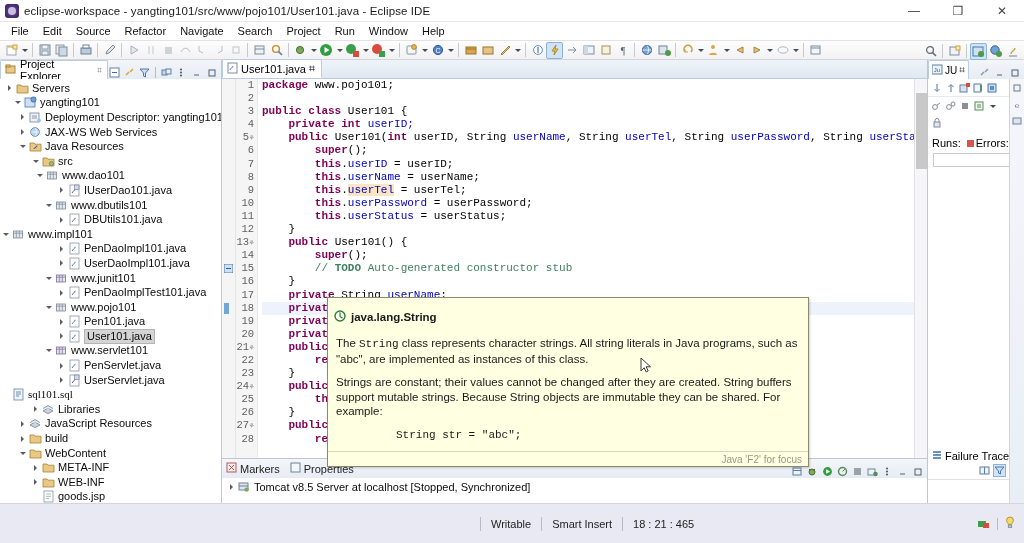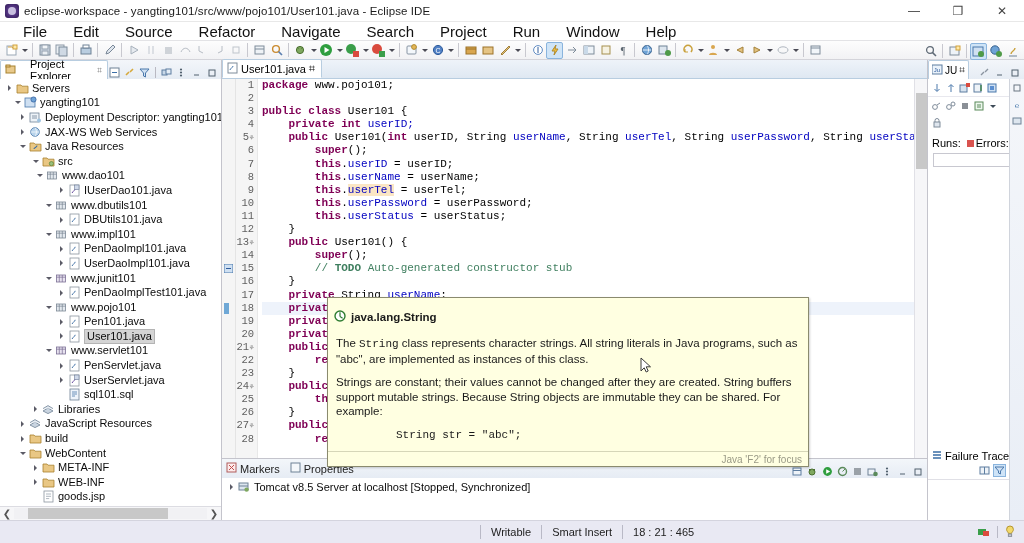--- a/index.html
+++ b/index.html
@@ -29,21 +29,21 @@
   }
   .title-text { font-size:11.5px; color:#1a1a1a; letter-spacing:0.1px; }
   .win-ctrls { position:absolute; right:0; top:0; height:22px; display:flex; }
   .win-btn {
     width:44px; height:22px; display:flex; align-items:center; justify-content:center;
     font-size:12px; color:#444;
   }
 
   
   .menubar { height:18px; display:flex; align-items:center; background:#fff; padding-left:4px; }
-  .menu-item { padding:1px 7px; font-size:15px; color:#111;margin-left:12px; }
+  .menu-item { padding:1px 7px; font-size:11px; color:#111; }
 
   
   .toolbar {
     height:20px; background:linear-gradient(#fdfdfd,#f2f2f4);
     border-top:1px solid #e3e3e6; border-bottom:1px solid #d4d4da;
     display:flex; align-items:center; padding-left:3px; position:relative;
   }
   .tb { width:17px;height:17px; display:flex;align-items:center;justify-content:center; position:relative;}
   .tb svg { display:block; }
   .tb-sep { width:1px;height:14px;background:#c8c8cf; margin:0 3px; }
@@ -55,21 +55,21 @@
   
   .main { position:absolute; top:60px; left:0; right:0; bottom:23px; display:flex; }
 
   
   .explorer { width:222px; background:#fff; border-right:1px solid #c4c4cc; display:flex; flex-direction:column; position:relative;}
   .view-tabrow{
     height:19px; display:flex; align-items:flex-end;
     background:linear-gradient(#f3f6fa,#e6ecf4); position:relative;
   }
   .view-tab{
-    display:flex; align-items:center; gap:13px; height:19px; padding:0 5px 0 4px;
+    display:flex; align-items:center; gap:3px; height:19px; padding:0 5px 0 4px;
     background:#fff; border:1px solid #b8cde0; border-bottom:none;
     border-radius:2px 2px 0 0; font-size:11px;
   }
   .view-tab .tabclose{ font-size:9px;color:#666; margin-left:2px;}
   .view-tools{ margin-left:auto; display:flex; align-items:center; gap:2px; padding-right:3px;}
   .mini{width:13px;height:13px;display:flex;align-items:center;justify-content:center;}
   .minsep{width:1px;height:11px;background:#b9b9c2;margin:0 2px;}
 
   .tree { flex:1; overflow:hidden; position:relative; padding-top:2px; background:#fff;}
   .trow{ display:flex; align-items:center; height:14.6px; white-space:nowrap; font-size:11px; color:#0a0a0a;}
@@ -143,21 +143,21 @@
   .ju-runs{ padding:6px 4px 2px 4px; font-size:11px; display:flex; gap:6px; align-items:center;}
   .errbox{ width:7px;height:7px;background:#d9534f; display:inline-block; margin-right:2px;}
   .ju-bar{ margin:2px 5px; height:14px; border:1px solid #c8c8d0; background:#fff;}
   .ju-failhdr{ display:flex;align-items:center;gap:3px; padding:2px 4px; font-size:11px;}
   .ju-failtools{ display:flex; justify-content:flex-end; gap:2px; padding:0 3px 2px 0; border-bottom:1px solid #e0e0e6;}
   .ju-side{ position:absolute; right:0; top:19px; bottom:0; width:15px; background:linear-gradient(#f4f6fa,#e9eef6); border-left:1px solid #d0d4dc;}
   .ju-side .mini{ margin:3px auto; }
 
   
   .status{
-    position:absolute; left:0; right:0; bottom:0; height:23px;
+    position:absolute; left:0; right:0; bottom:0; height:40px;
     background:#e9e9f3; border-top:1px solid #d4d4de;
     display:flex; align-items:center; font-size:11px; color:#222;
   }
   .st-cell{ padding:0 10px; height:15px; display:flex; align-items:center;}
   .st-sep{ width:1px;height:14px;background:#b9b9c6;}
   .st-right{ margin-left:auto; display:flex; align-items:center; gap:6px; padding-right:8px;}
 
   
   .tooltip{
     position:absolute; left:327px; top:297px; width:482px; height:170px;
@@ -629,21 +629,21 @@
           <div class="trow" style="padding-left: 56px;">
             <span class="arr r"></span>
             <span class="ticon">
               <svg width="13" height="13">
                 <rect x="2" y="1" width="9" height="11" fill="#ffffff" stroke="#8b949e" stroke-width="0.8"></rect>
                 <path d="M4.2 9c0-2 3-2 3-4.2" stroke="#4a78ab" fill="none" stroke-width="1"></path>
               </svg>
             </span>
             <span class="tlabel">DBUtils101.java</span>
           </div>
-          <div class="trow" style="padding-left: 43px;">
+          <div class="trow" style="">
             <span class="arr d"></span>
             <span class="ticon">
               <svg width="13" height="13">
                 <rect x="1.5" y="3" width="9" height="7" fill="#e4e9ef" stroke="#7b8794" stroke-width="0.8"></rect>
                 <path d="M1.5 5.2h9M4.3 3v7M7.3 3v7" stroke="#7b8794" stroke-width="0.7"></path>
               </svg>
             </span>
             <span class="tlabel">www.impl101</span>
           </div>
           <div class="trow" style="padding-left: 56px;">
@@ -740,21 +740,21 @@
             <span class="arr r"></span>
             <span class="ticon">
               <svg width="13" height="13">
                 <rect x="2" y="1" width="9" height="11" fill="#ffffff" stroke="#8b949e" stroke-width="0.8"></rect>
                 <path d="M4.2 9c0-2 3-2 3-4.2" stroke="#6b4fa0" fill="none" stroke-width="1"></path>
                 <rect x="6.5" y="1" width="4.5" height="4.5" fill="#cfd9e9" stroke="#6b7b96" stroke-width="0.6"></rect>
               </svg>
             </span>
             <span class="tlabel">UserServlet.java</span>
           </div>
-          <div class="trow" style="padding-left: 56px;">
+          <div class="trow" style=" font-family: Liberation Serif, serif;">
             <span class="arr"></span>
             <span class="ticon">
               <svg width="13" height="13">
                 <rect x="2" y="1" width="9" height="11" fill="#eef4fb" stroke="#6f8296" stroke-width="0.8"></rect>
                 <path d="M4 4h5M4 6h5M4 8h3" stroke="#4a78ab" stroke-width="0.8"></path>
               </svg>
             </span>
             <span class="tlabel">sql101.sql</span>
           </div>
           <div class="trow" style="padding-left: 30px;">

